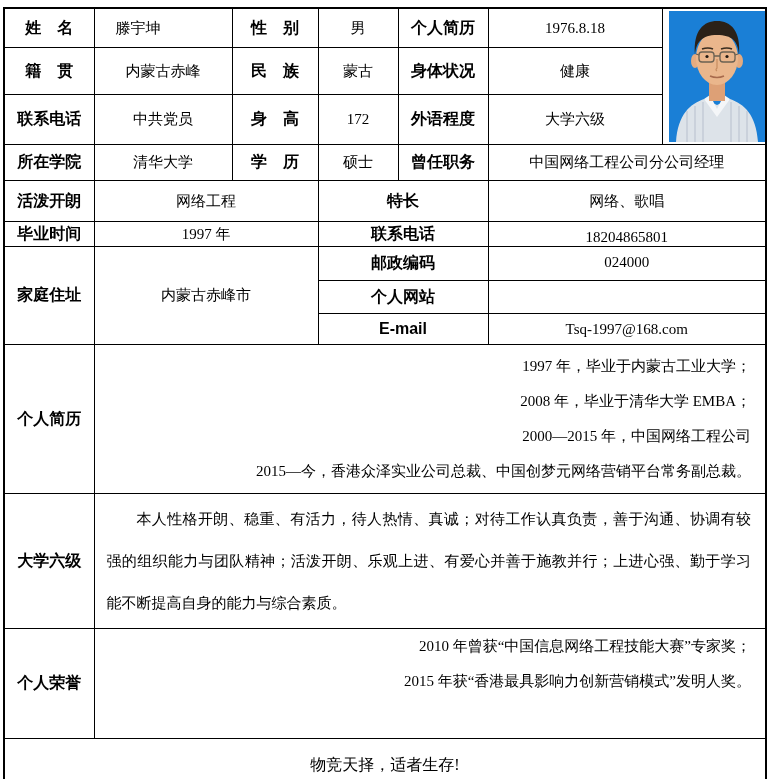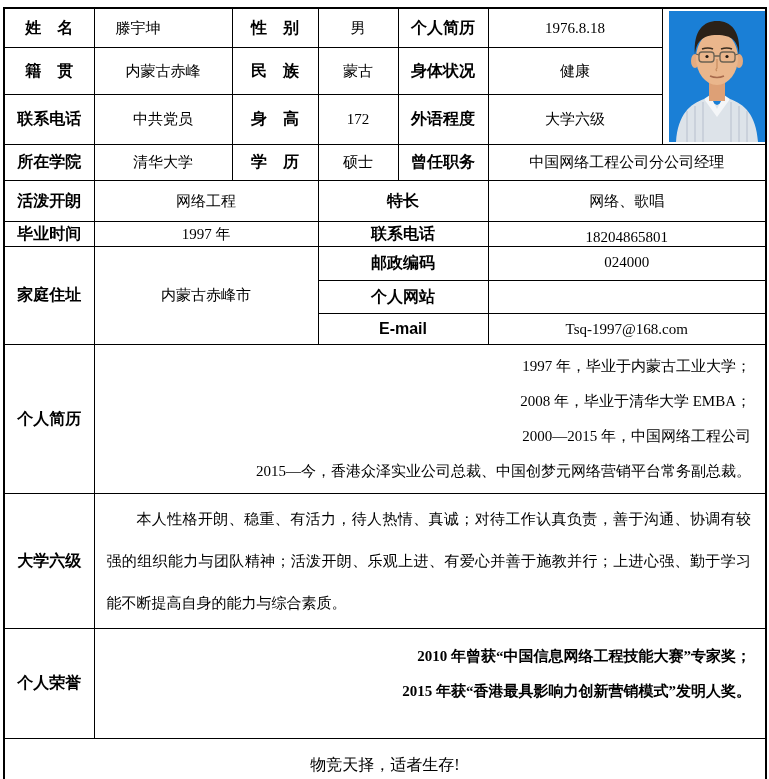--- a/index.html
+++ b/index.html
@@ -62,21 +62,21 @@
     padding: 4px 14px 4px 12px;
     line-height: 35px;
   }
   .para { text-align: right; }
   .para.indent { text-indent: 2em; }
   td.traits-cell {
     line-height: 42px;
     text-align: justify;
   }
   td.traits-cell .para { text-indent: 2em; text-align: justify; }
-  td.honors-cell { vertical-align: top; padding-top: 10px; font-weight: bold; }
+  td.honors-cell { vertical-align: top; padding-top: 0; }
 
   td.motto-cell {
     text-align: center;
     font-size: 16px;
   }
 </style>
 </head>
 <body>
 
 <div class="page">

